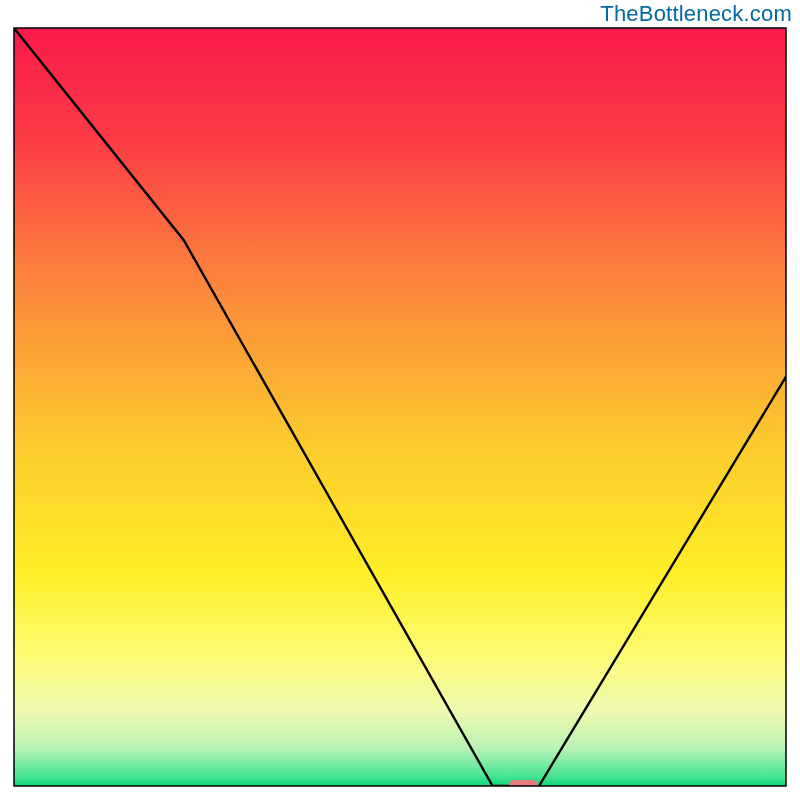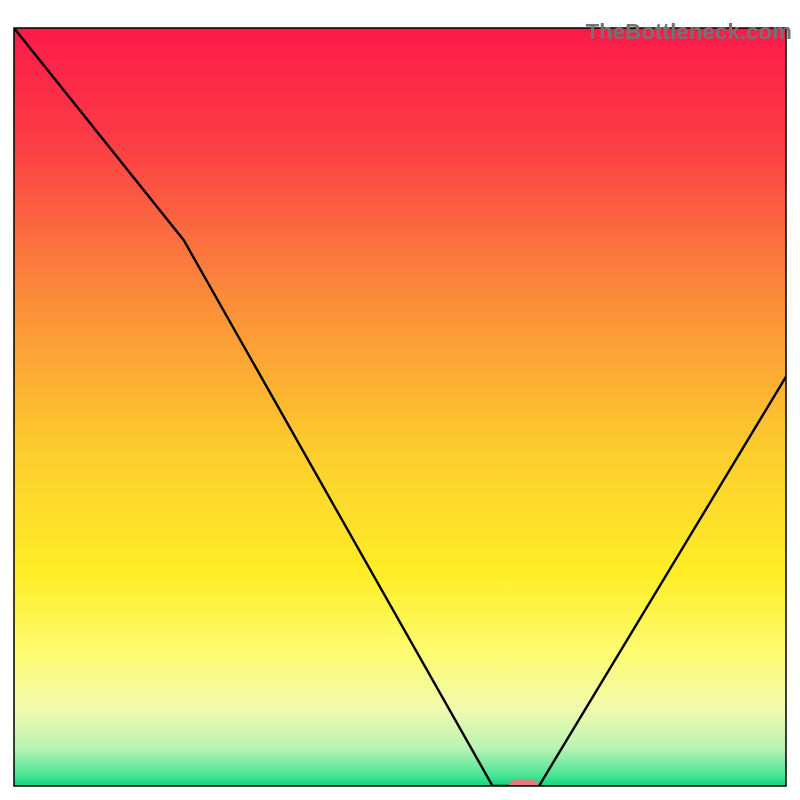--- a/index.html
+++ b/index.html
@@ -11,25 +11,25 @@
     font-family: Arial, Helvetica, sans-serif;
   }
   .chart-container {
     position: relative;
     width: 800px;
     height: 800px;
     background: #ffffff;
   }
   .watermark {
     position: absolute;
-    top: 19px;
+    top: 1px;
     right: 8px;
     font-size: 22px;
-    font-weight: 700;
-    color: #737373;
+    font-weight: 400;
+    color: #0369a1;
     letter-spacing: 0.2px;
     z-index: 5;
   }
   svg.plot {
     position: absolute;
     left: 0;
     top: 0;
     width: 800px;
     height: 800px;
   }

